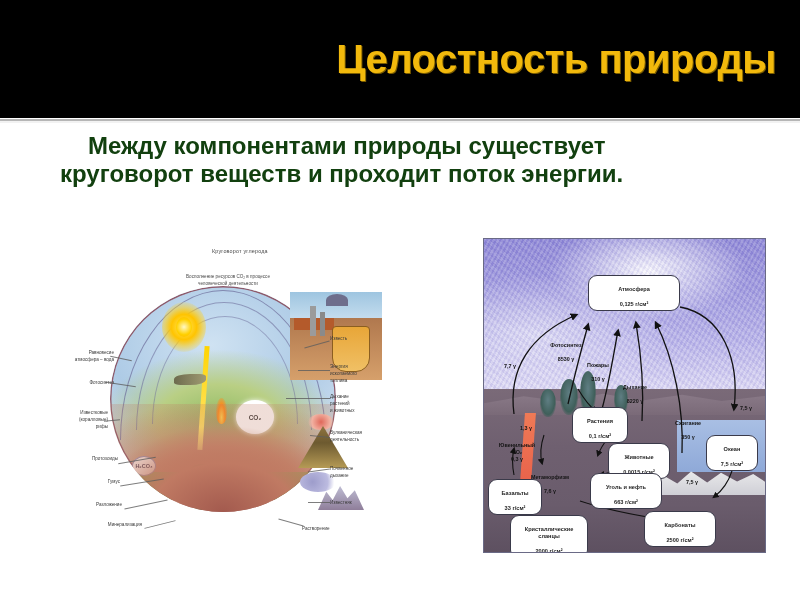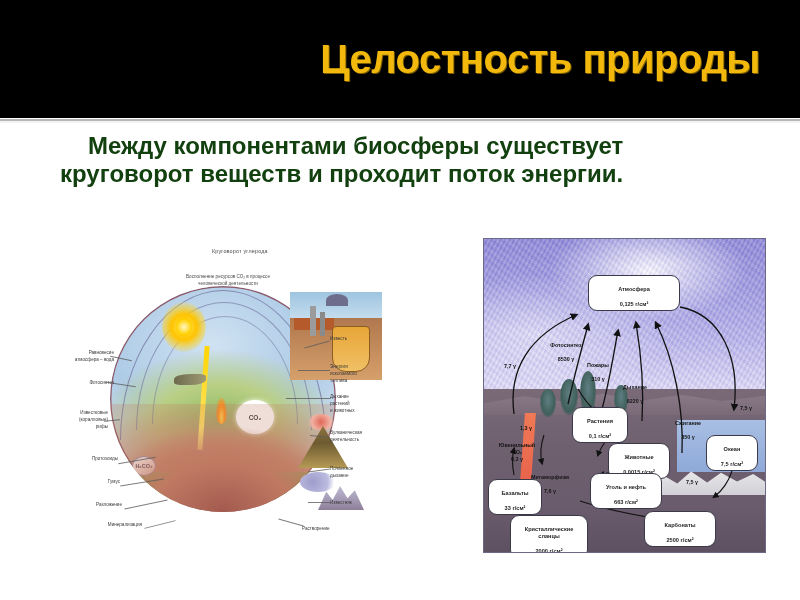--- a/index.html
+++ b/index.html
@@ -15,21 +15,21 @@
   .title-bar{
     position:absolute; left:0; top:0; width:800px; height:118px;
     background:#000000;
     display:flex; align-items:center; justify-content:flex-end;
   }
   .title-text{
     color:#f2b90c;
     font-size:40px;
     font-weight:bold;
     letter-spacing:-0.5px;
-    padding-right:40px;
+    padding-right:24px;
     white-space:nowrap;
     text-shadow:1px 1px 0 #7a5c00;
   }
   .title-rule{
     position:absolute; left:0; top:118px; width:800px; height:5px;
     background:linear-gradient(to bottom,#ffffff 0px,#ffffff 1px,#b6b6b6 1px,#b6b6b6 3px,#f2f2f2 3px,#f2f2f2 5px);
   }
 
   
   .subtitle{
@@ -250,21 +250,21 @@
   }
 </style>
 </head>
 <body>
 
 <div class="title-bar">
   <div class="title-text">Целостность природы</div>
 </div>
 <div class="title-rule"></div>
 
-<div class="subtitle">Между компонентами биосферы существует круговорот веществ и проходит поток энергии.</div>
+<div class="subtitle">Между компонентами природы существует круговорот веществ и проходит поток энергии.</div>
 
 <div class="figures">
 
   <div class="fig-left">
 
     <div class="fl-caption">Круговорот углерода</div>
     <div class="fl-topnote">Восполнение ресурсов CO₂ в процессе человеческой деятельности</div>
 
     <div class="dome">
       <div class="grass-band"></div>

